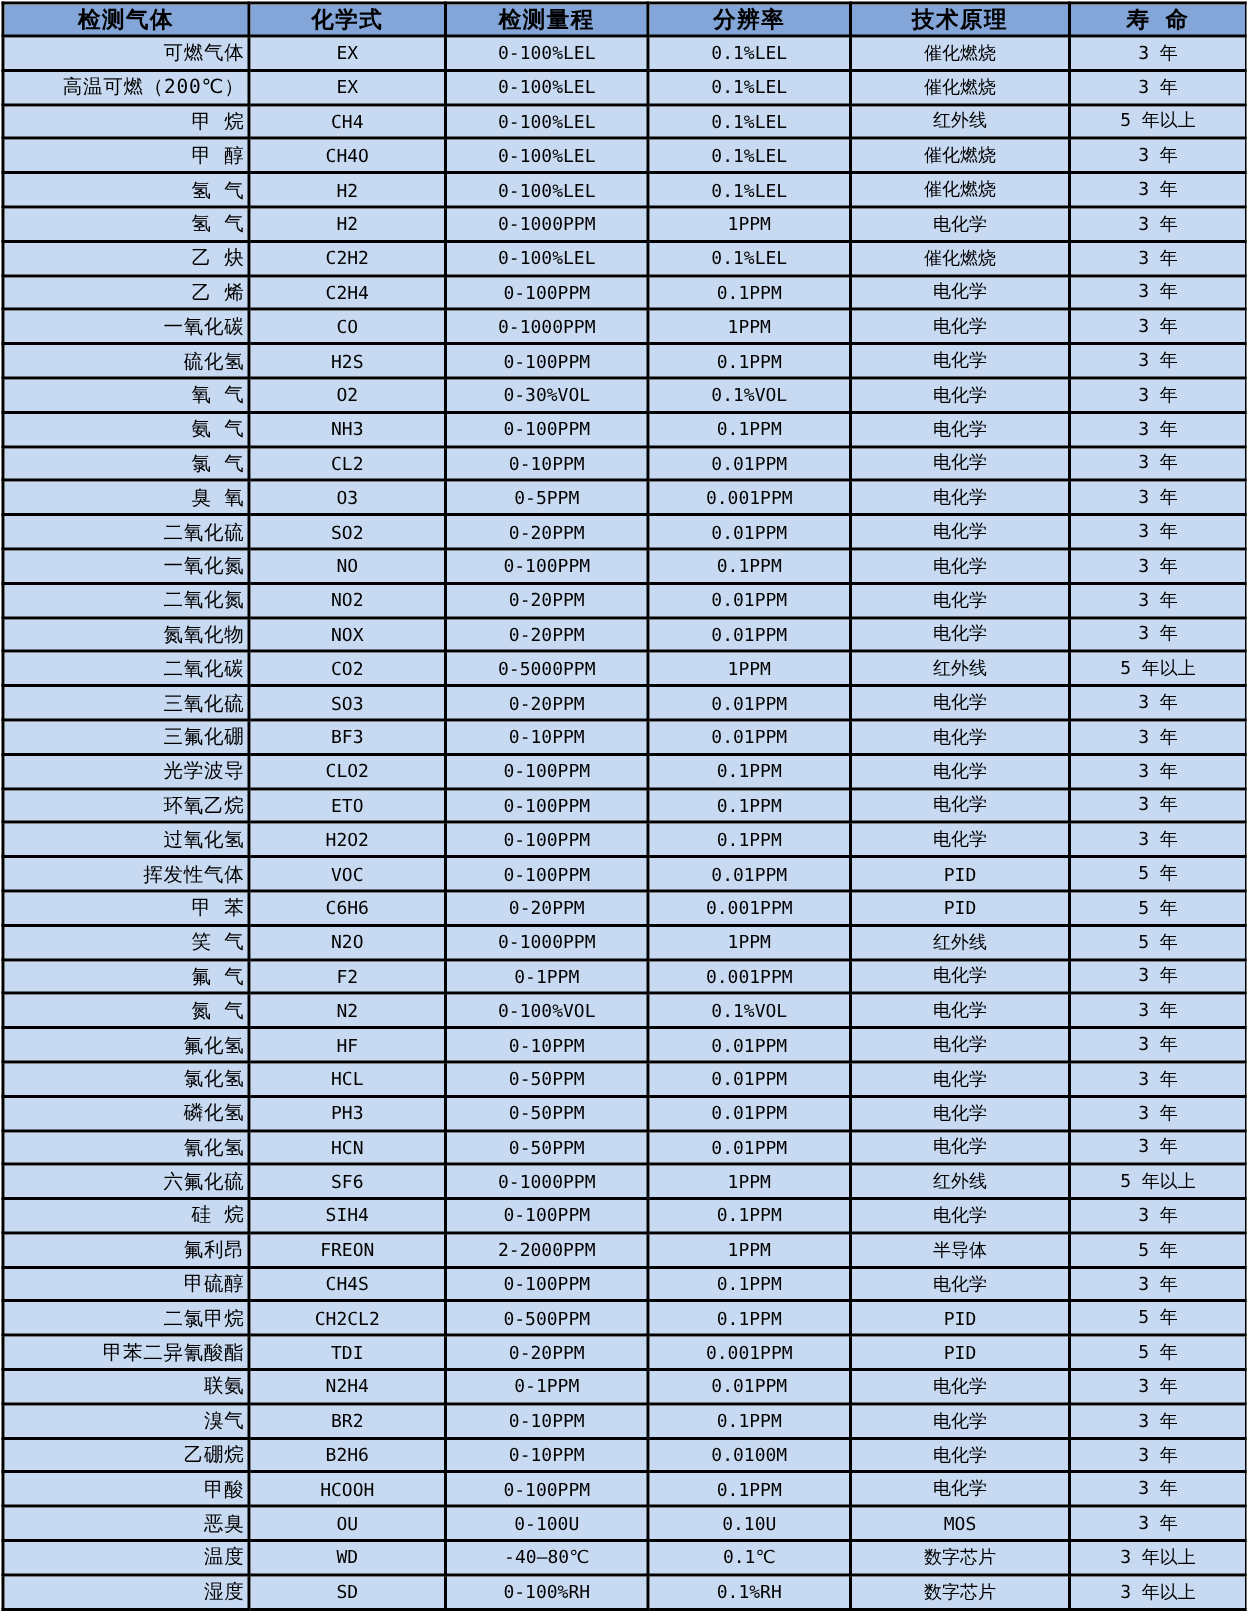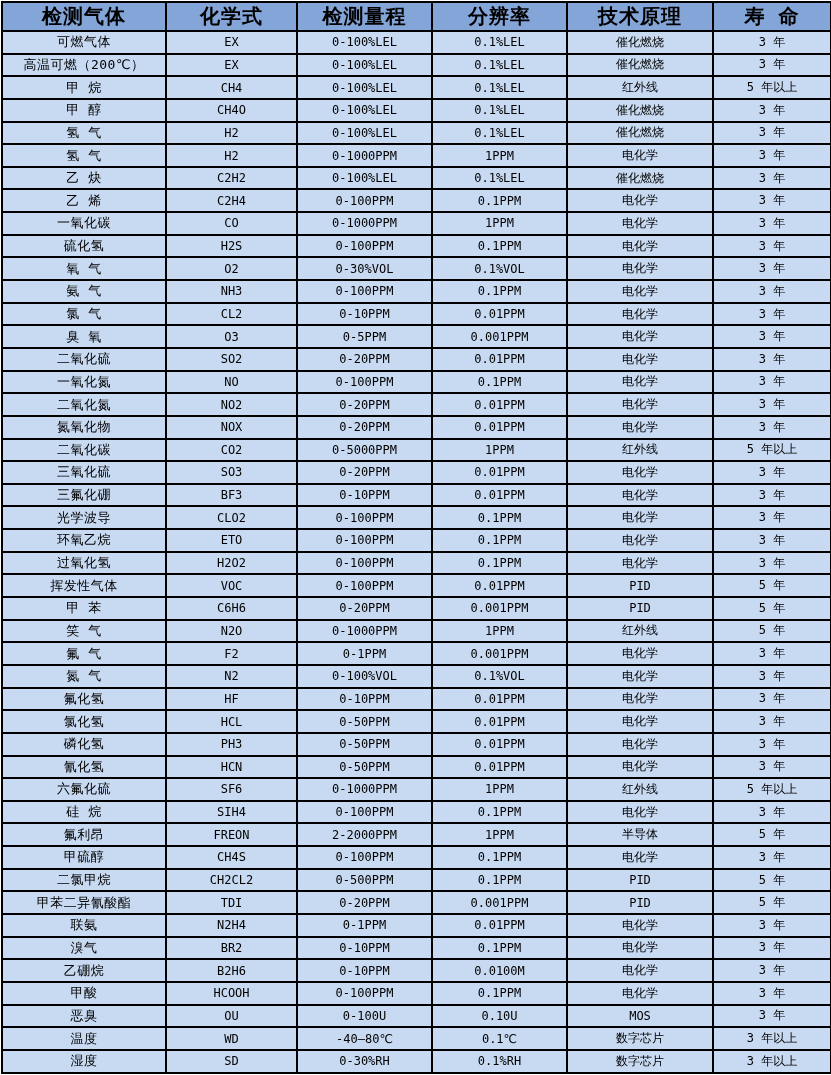--- a/index.html
+++ b/index.html
@@ -23,33 +23,34 @@
     border: 2px solid #000000;
     text-align: center;
     vertical-align: middle;
     padding: 0 2px;
     overflow: hidden;
     white-space: nowrap;
     color: #000000;
   }
   thead th {
     background: #83a5d8;
-    font-size: 20px;
+    font-size: 15px;
     font-weight: bold;
     height: 20px;
     letter-spacing: 1px;
   }
   tbody td {
     background: #c8daf2;
     font-size: 12px;
     height: 19px;
   }
   tbody td.gas-name {
     font-size: 13px;
     letter-spacing: 0.5px;
+    text-align: right;
   }
 </style>
 </head>
 <body>
 
 <div class="sheet">
   <table>
     <colgroup>
         <col style="width: 164px;">
         <col style="width: 131px;">
@@ -425,20 +426,20 @@
           <td class="gas-name">温度</td>
           <td>WD</td>
           <td>-40—80℃</td>
           <td>0.1℃</td>
           <td>数字芯片</td>
           <td>3 年以上</td>
         </tr>
         <tr>
           <td class="gas-name">湿度</td>
           <td>SD</td>
-          <td>0-30%RH</td>
+          <td>0-100%RH</td>
           <td>0.1%RH</td>
           <td>数字芯片</td>
           <td>3 年以上</td>
         </tr>
       </tbody>
   </table>
 </div>
 
 </body></html>

